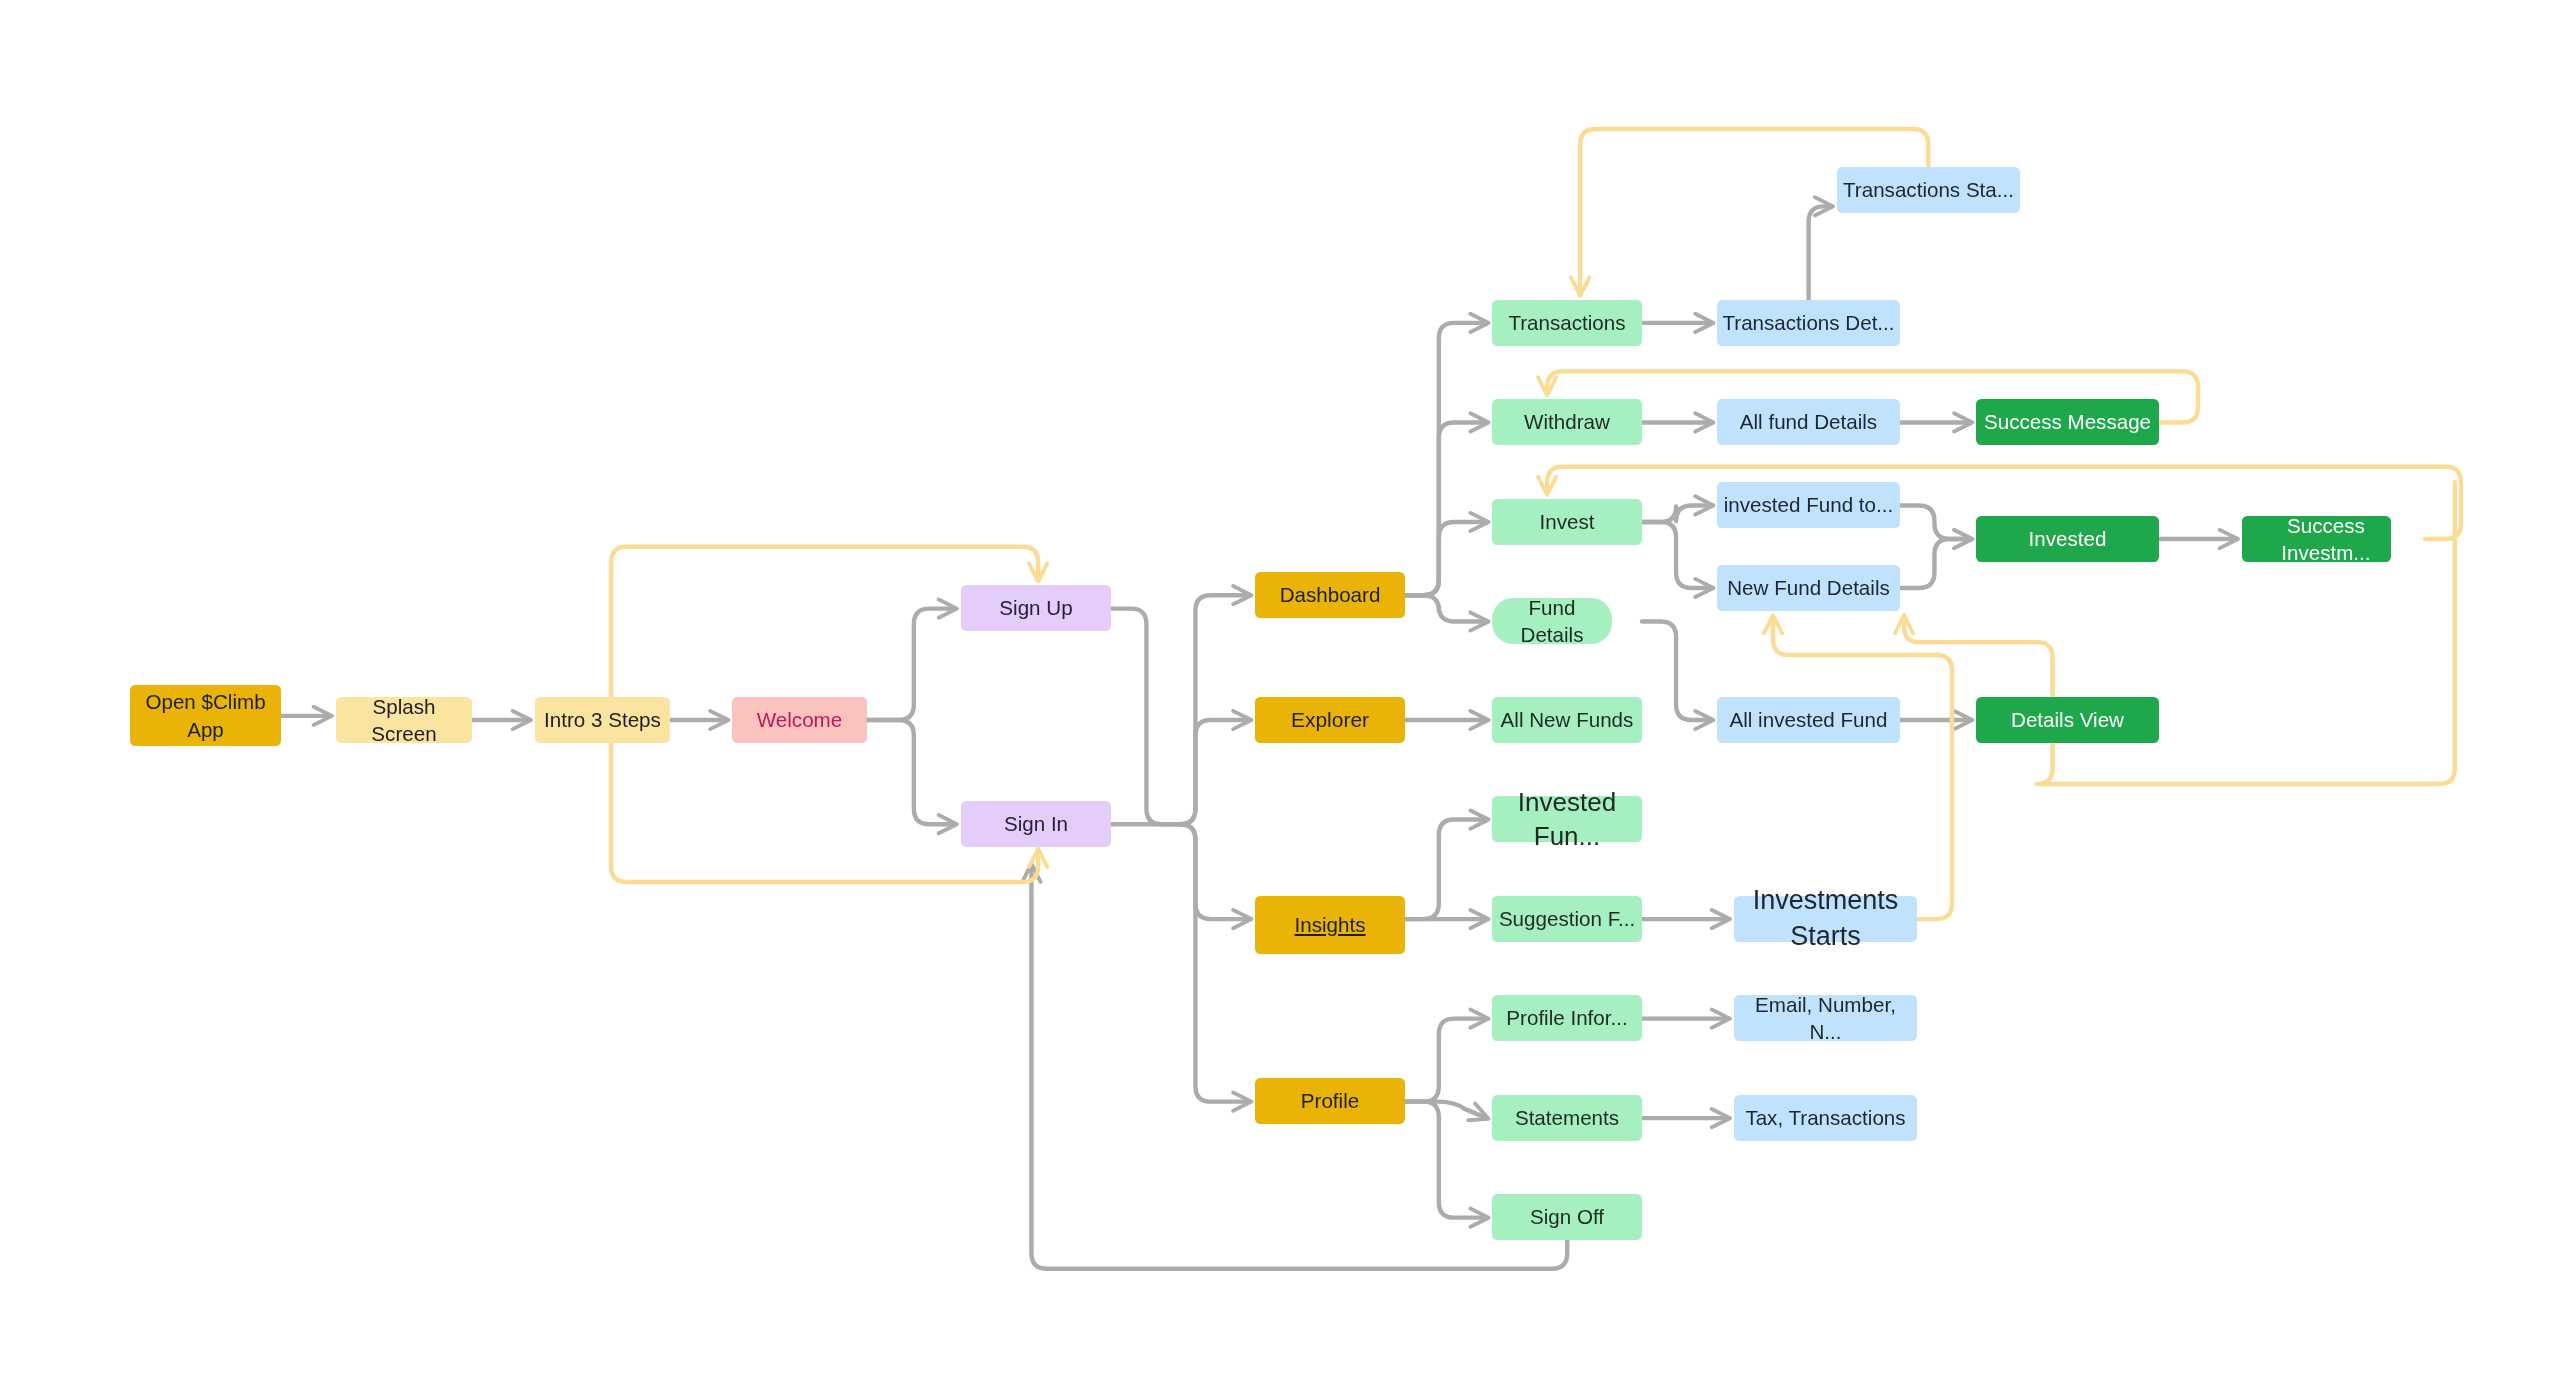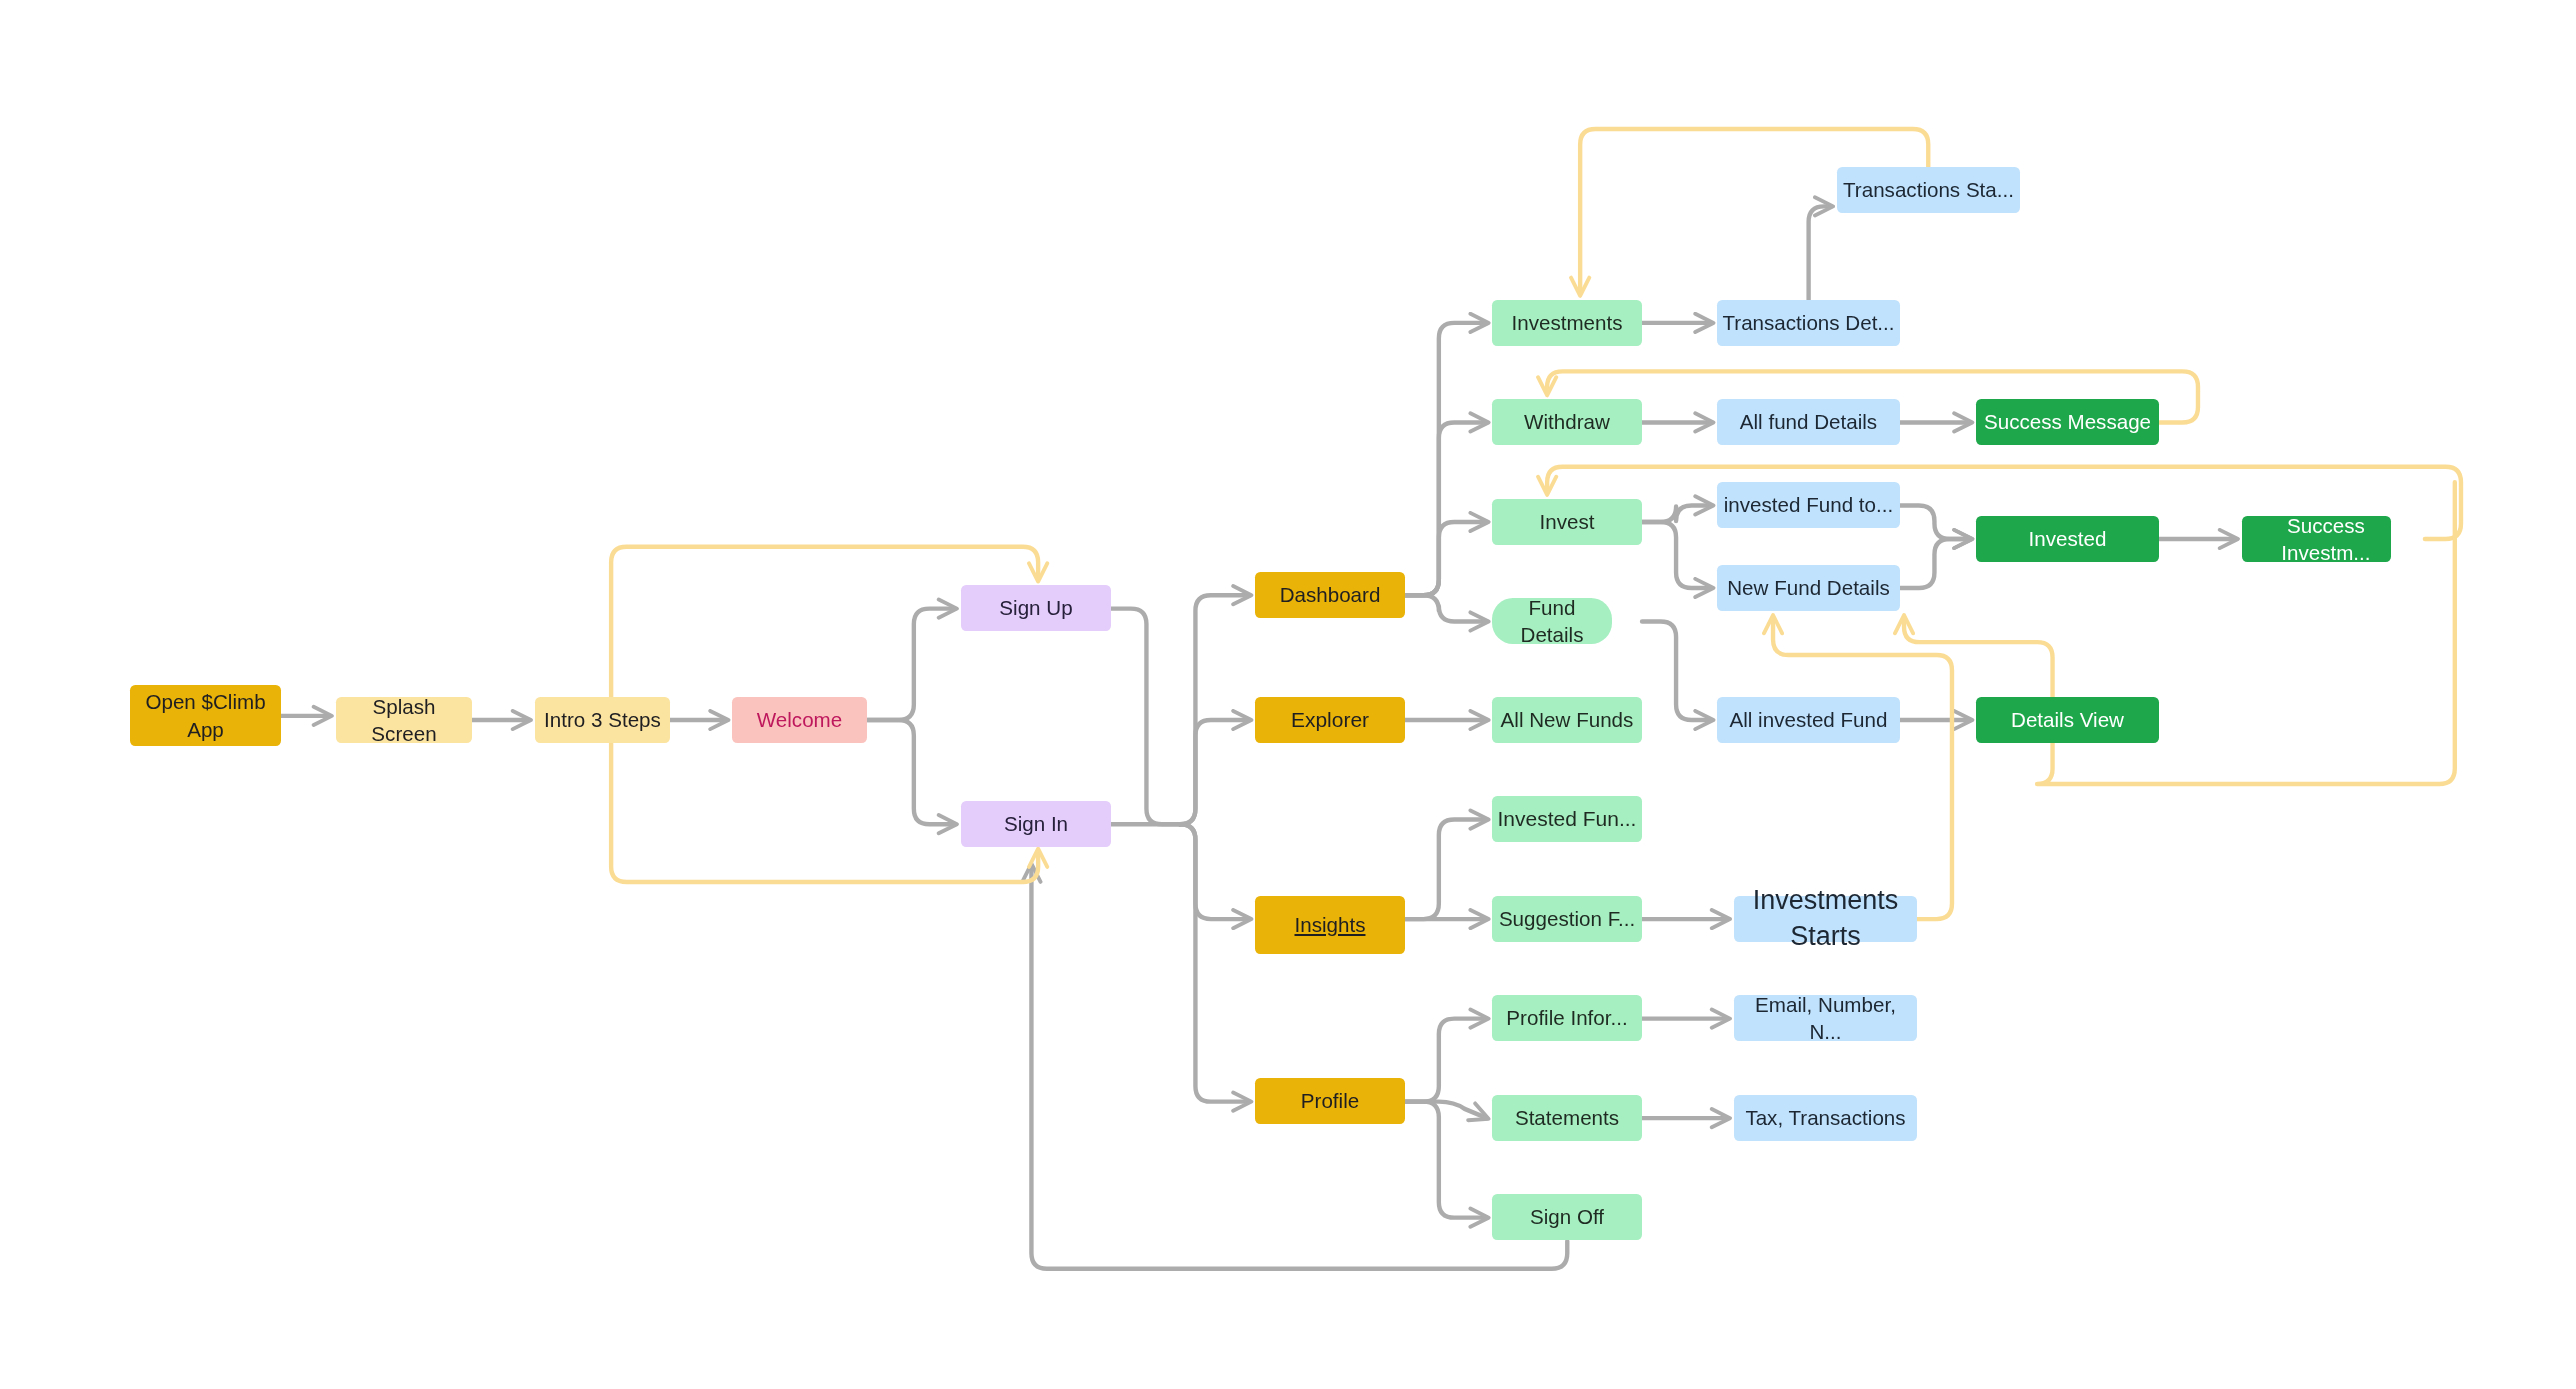--- a/index.html
+++ b/index.html
@@ -129,35 +129,35 @@
       <div class="node t-orange" style="left: 1255px; top: 697px; width: 150px; height: 46px; font-size: 21px;">
         <span>Explorer</span>
       </div>
       <div class="node t-orange" style="left: 1255px; top: 896px; width: 150px; height: 58px; font-size: 20.6px; text-decoration: underline;">
         <span>Insights</span>
       </div>
       <div class="node t-orange" style="left: 1255px; top: 1078px; width: 150px; height: 46px; font-size: 20.6px;">
         <span>Profile</span>
       </div>
       <div class="node t-green" style="left: 1492px; top: 300px; width: 150px; height: 46px; font-size: 20.6px;">
-        <span>Investments</span>
+        <span>Transactions</span>
       </div>
       <div class="node t-green" style="left: 1492px; top: 399px; width: 150px; height: 46px; font-size: 20.6px;">
         <span>Withdraw</span>
       </div>
       <div class="node t-green" style="left: 1492px; top: 499px; width: 150px; height: 46px; font-size: 20.6px;">
         <span>Invest</span>
       </div>
       <div class="node t-green" style="left: 1492px; top: 598px; width: 120px; height: 46px; font-size: 20.6px; border-radius: 21px;">
         <span>Fund Details</span>
       </div>
       <div class="node t-green" style="left: 1492px; top: 697px; width: 150px; height: 46px; font-size: 20.6px;">
         <span>All New Funds</span>
       </div>
-      <div class="node t-green" style="left: 1492px; top: 796px; width: 150px; height: 46px; font-size: 21px;">
+      <div class="node t-green" style="left: 1492px; top: 796px; width: 150px; height: 46px; font-size: 26px;">
         <span>Invested Fun...</span>
       </div>
       <div class="node t-green" style="left: 1492px; top: 896px; width: 150px; height: 46px; font-size: 20.6px;">
         <span>Suggestion F...</span>
       </div>
       <div class="node t-green" style="left: 1492px; top: 995px; width: 150px; height: 46px; font-size: 20.6px;">
         <span>Profile Infor...</span>
       </div>
       <div class="node t-green" style="left: 1492px; top: 1095px; width: 150px; height: 46px; font-size: 20.6px;">
         <span>Statements</span>

